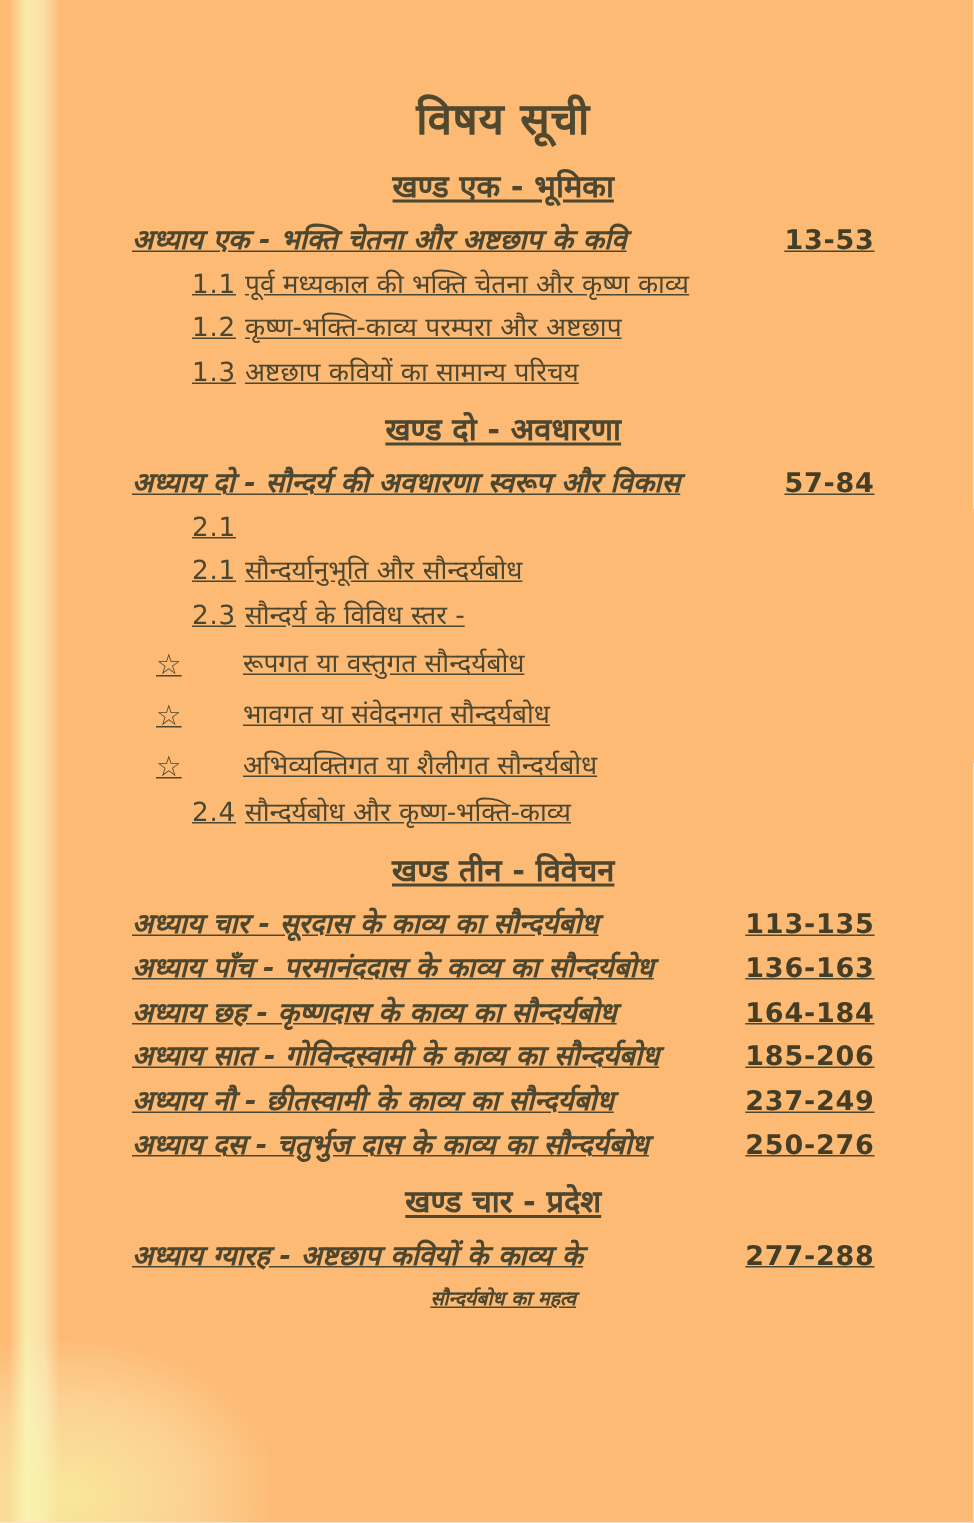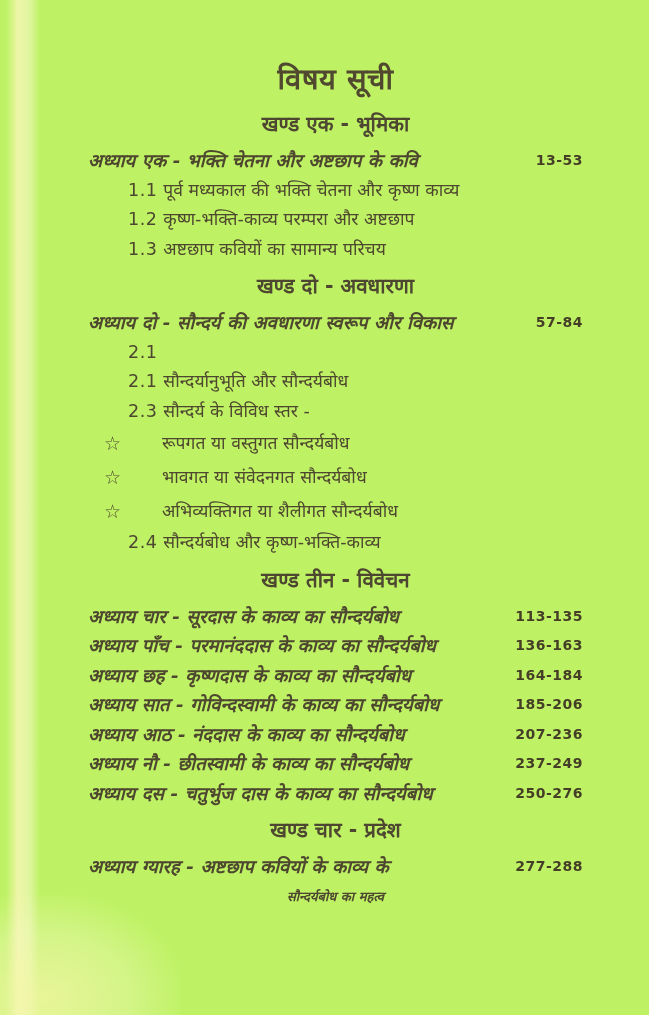--- a/index.html
+++ b/index.html
@@ -4,21 +4,21 @@
 <style>
   html, body {
     margin: 0;
     padding: 0;
     background: #ffffff;
   }
   .page {
     position: relative;
     width: 649px;
     height: 1015px;
-    background: #bef264;
+    background: #fdba74;
     overflow: hidden;
     font-family: "DejaVu Sans", "Liberation Serif", sans-serif;
     color: #4e472f;
     box-sizing: border-box;
   }
   
   .edge-band {
     position: absolute;
     left: 6px; top: 0;
     width: 34px; height: 100%;
@@ -68,21 +68,21 @@
   }
   .row.chapter {
     justify-content: space-between;
     font-size: 18.5px;
     font-weight: bold;
     font-style: italic;
   }
   .row.chapter .pages {
     font-style: normal;
     font-weight: bold;
-    font-size: 14px;
+    font-size: 18px;
     flex: 0 0 auto;
     margin-left: 12px;
     letter-spacing: 0.5px;
     color: #453e26;
   }
   .row.item .num {
     margin-right: 6px;
     letter-spacing: 0.5px;
     margin-left: 40px;
   }
@@ -95,21 +95,21 @@
     width: 58px;
     flex: 0 0 auto;
   }
   .continuation {
     text-align: center;
     font-size: 13px;
     font-weight: bold;
     font-style: italic;
     line-height: 30px;
   }
-  .sec { margin-bottom: 2px; }
+  .sec { margin-bottom: 2px; text-decoration: underline; }
 </style>
 </head>
 <body>
 
 <div class="page">
   <div class="edge-band"></div>
   <div class="corner-glow"></div>
 
   <div class="content">
 
@@ -182,24 +182,20 @@
       </div>
       <div class="row chapter">
         <span>अध्याय छह - कृष्णदास के काव्य का सौन्दर्यबोध</span>
         <span class="pages">164-184</span>
       </div>
       <div class="row chapter">
         <span>अध्याय सात - गोविन्दस्वामी के काव्य का सौन्दर्यबोध</span>
         <span class="pages">185-206</span>
       </div>
       <div class="row chapter">
-        <span>अध्याय आठ - नंददास के काव्य का सौन्दर्यबोध</span>
-        <span class="pages">207-236</span>
-      </div>
-      <div class="row chapter">
         <span>अध्याय नौ - छीतस्वामी के काव्य का सौन्दर्यबोध</span>
         <span class="pages">237-249</span>
       </div>
       <div class="row chapter">
         <span>अध्याय दस - चतुर्भुज दास के काव्य का सौन्दर्यबोध</span>
         <span class="pages">250-276</span>
       </div>
     </div>
 
     <div class="sec">

